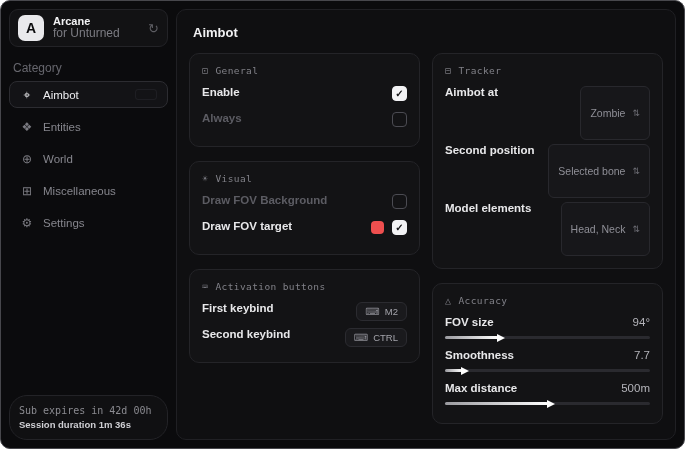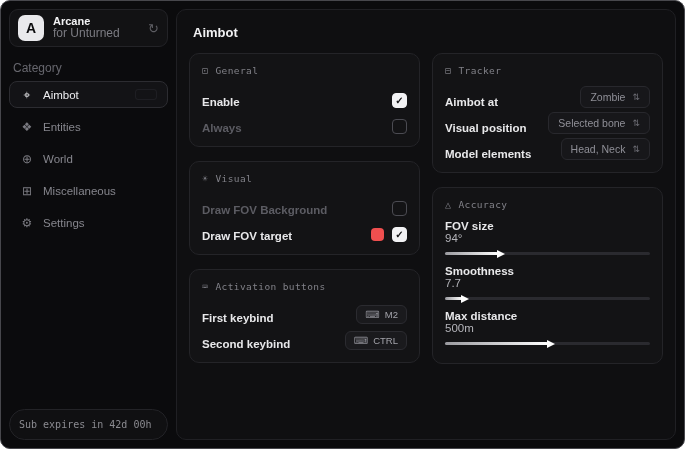--- a/index.html
+++ b/index.html
@@ -69,21 +69,21 @@
     background:#131315; border:1px solid #242428; border-radius:10px;
     padding:11px 12px 12px 12px;
   }
   .sec-head {
     display:flex; align-items:center; gap:7px;
     color:#818188; font-family:"DejaVu Sans Mono", monospace; font-size:9.5px;
     letter-spacing:.4px; margin-bottom:10px;
   }
   .sec-icon { font-size:10px; color:#74747b; }
 
-  .row { display:flex; align-items:flex-end; justify-content:space-between; min-height:22px; margin-top:4px; }
+  .row { display:flex; align-items:flex-start; justify-content:space-between; min-height:22px; margin-top:4px; }
   .row:first-of-type { margin-top:0; }
   .row-label { color:#e8e8ea; font-size:11.5px; font-weight:bold; }
   .row.dim .row-label { color:#5c5c63; }
   .row-ctrl { display:flex; align-items:center; gap:8px; }
 
   
   .checkbox {
     width:15px; height:15px; border-radius:4px;
     border:1px solid #4b4b52; background:transparent;
     display:flex; align-items:center; justify-content:center; cursor:pointer;
@@ -101,28 +101,28 @@
     color:#a4a4ab; font-size:9.5px; font-family:"Liberation Sans", sans-serif;
     padding:3px 8px; cursor:pointer;
   }
   .kbd-icon { font-size:10px; color:#8c8c93; }
 
   
   .dropdown {
     display:flex; align-items:center; gap:7px;
     background:#17171a; border:1px solid #28282d; border-radius:6px;
     color:#8f8f97; font-size:10.5px; font-family:"Liberation Sans", sans-serif;
-    padding:4px 9px; cursor:pointer;
+    padding:20px 9px; cursor:pointer;
   }
   .dd-icon { font-size:9px; color:#6d6d74; }
 
   
   .slider-row { margin-top:10px; }
   .slider-row:first-of-type { margin-top:0; }
-  .slider-top { display:flex; justify-content:space-between; align-items:flex-start; margin-bottom:8px;flex-direction:column; }
+  .slider-top { display:flex; justify-content:space-between; align-items:flex-end; margin-bottom:8px; }
   .slider-value { color:#b4b4ba; font-size:11.5px; }
   .slider {
     position:relative; height:3px; border-radius:2px; background:#2a2a2f; cursor:pointer;
     margin-bottom:6px;
   }
   .slider-fill {
     position:absolute; left:0; top:0; bottom:0;
     background:linear-gradient(90deg,#9a9a9f,#ffffff); border-radius:2px;
   }
   .slider-fill::after {
@@ -167,20 +167,21 @@
         <span class="nav-label">Miscellaneous</span>
       </div>
       <div class="nav-item">
         <span class="nav-icon">⚙</span>
         <span class="nav-label">Settings</span>
       </div>
     </nav>
 
     <div class="status-card">
       <div class="status1">Sub expires in 42d 00h</div>
+      <div class="status2">Session duration 1m 36s</div>
     </div>
   </aside>
 
   <main class="main">
     <h1 class="title">Aimbot</h1>
 
     <div class="columns">
 
       <div class="col">
 
@@ -253,21 +254,21 @@
             <span>Tracker</span>
           </div>
           <div class="row">
             <span class="row-label">Aimbot at</span>
             <button class="dropdown">
               <span>Zombie</span>
               <span class="dd-icon">⇅</span>
             </button>
           </div>
           <div class="row">
-            <span class="row-label">Visual position</span>
+            <span class="row-label">Second position</span>
             <button class="dropdown">
               <span>Selected bone</span>
               <span class="dd-icon">⇅</span>
             </button>
           </div>
           <div class="row">
             <span class="row-label">Model elements</span>
             <button class="dropdown">
               <span>Head, Neck</span>
               <span class="dd-icon">⇅</span>

